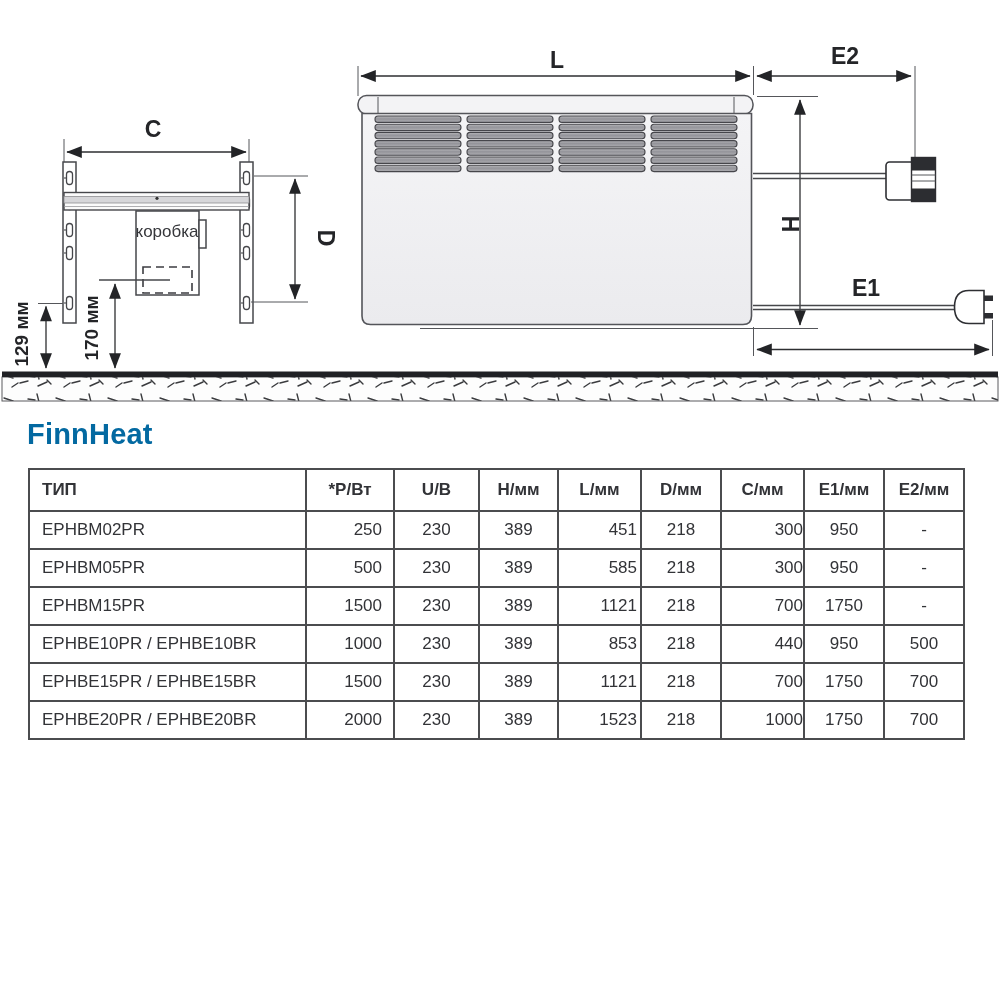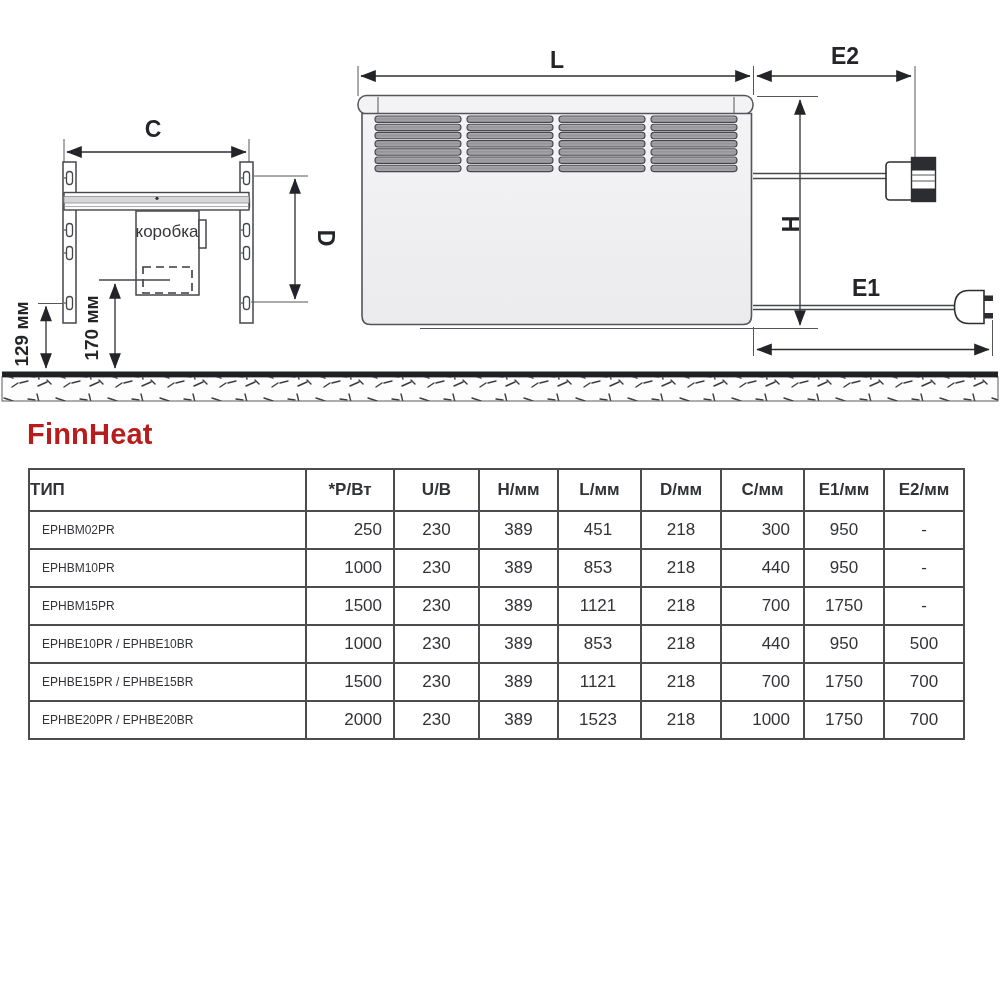--- a/index.html
+++ b/index.html
@@ -7,30 +7,30 @@
   .page{position:relative;width:1000px;height:1000px;background:#fff;}
   .drawing{position:absolute;left:0;top:0;width:1000px;height:410px;}
   svg text{font-family:"Liberation Sans",sans-serif;}
   .dim-label{font-size:23px;font-weight:bold;fill:#242528;}
   .mm-label{font-size:19px;font-weight:bold;fill:#242528;}
   .box-label{font-size:17px;fill:#35363a;}
   .ln{stroke:#46474b;stroke-width:1.5;fill:none;}
   .lnthin{stroke:#55565a;stroke-width:1;fill:none;}
   .dim{stroke:#2d2e31;stroke-width:1.3;fill:none;}
   .white-fill{fill:#ffffff;}
-  .title{position:absolute;left:27px;top:418px;font-size:29px;font-weight:bold;color:#b91c1c;letter-spacing:0.2px;}
+  .title{position:absolute;left:27px;top:418px;font-size:29px;font-weight:bold;color:#0369a1;letter-spacing:0.2px;}
   .spec-table{position:absolute;left:28px;top:468px;border-collapse:collapse;table-layout:fixed;width:935px;color:#323337;}
   .spec-table th,.spec-table td{border:2px solid #4b4c4f;overflow:hidden;white-space:nowrap;font-size:17px;padding:0;}
   .spec-table th{height:40px;font-weight:bold;text-align:center;}
   .spec-table td{height:36px;text-align:center;}
-  .spec-table th:nth-child(1){text-align:left;}
-  .spec-table td:nth-child(1){text-align:left;padding-left:12px;font-size:12px;}
+  .spec-table th:nth-child(1){text-align:left;padding-left:12px;}
+  .spec-table td:nth-child(1){text-align:left;padding-left:12px;font-size:17px;}
   .spec-table td:nth-child(2){text-align:right;padding-right:11px;border-radius:12px;}
-  .spec-table td:nth-child(5){text-align:center;padding-right:3px;}
-  .spec-table td:nth-child(7){text-align:right;padding-right:13px;}
+  .spec-table td:nth-child(5){text-align:right;padding-right:3px;}
+  .spec-table td:nth-child(7){text-align:right;}
 </style>
 </head>
 <body>
 
 <div class="page">
 
   <div class="drawing">
   <svg width="1000" height="410" viewBox="0 0 1000 410" xmlns="http://www.w3.org/2000/svg">
     <defs>
       <marker id="arr" viewBox="0 0 12 12" refX="11" refY="6" markerWidth="13" markerHeight="13" orient="auto-start-reverse">
@@ -254,27 +254,27 @@
           <td>250</td>
           <td>230</td>
           <td>389</td>
           <td>451</td>
           <td>218</td>
           <td>300</td>
           <td>950</td>
           <td>-</td>
       </tr>
       <tr>
-        <td>EPHBM10PR</td>
-          <td>1000</td>
-          <td>230</td>
-          <td>389</td>
-          <td>853</td>
-          <td>218</td>
-          <td>440</td>
+        <td>EPHBM05PR</td>
+          <td>500</td>
+          <td>230</td>
+          <td>389</td>
+          <td>585</td>
+          <td>218</td>
+          <td>300</td>
           <td>950</td>
           <td>-</td>
       </tr>
       <tr>
         <td>EPHBM15PR</td>
           <td>1500</td>
           <td>230</td>
           <td>389</td>
           <td>1121</td>
           <td>218</td>

